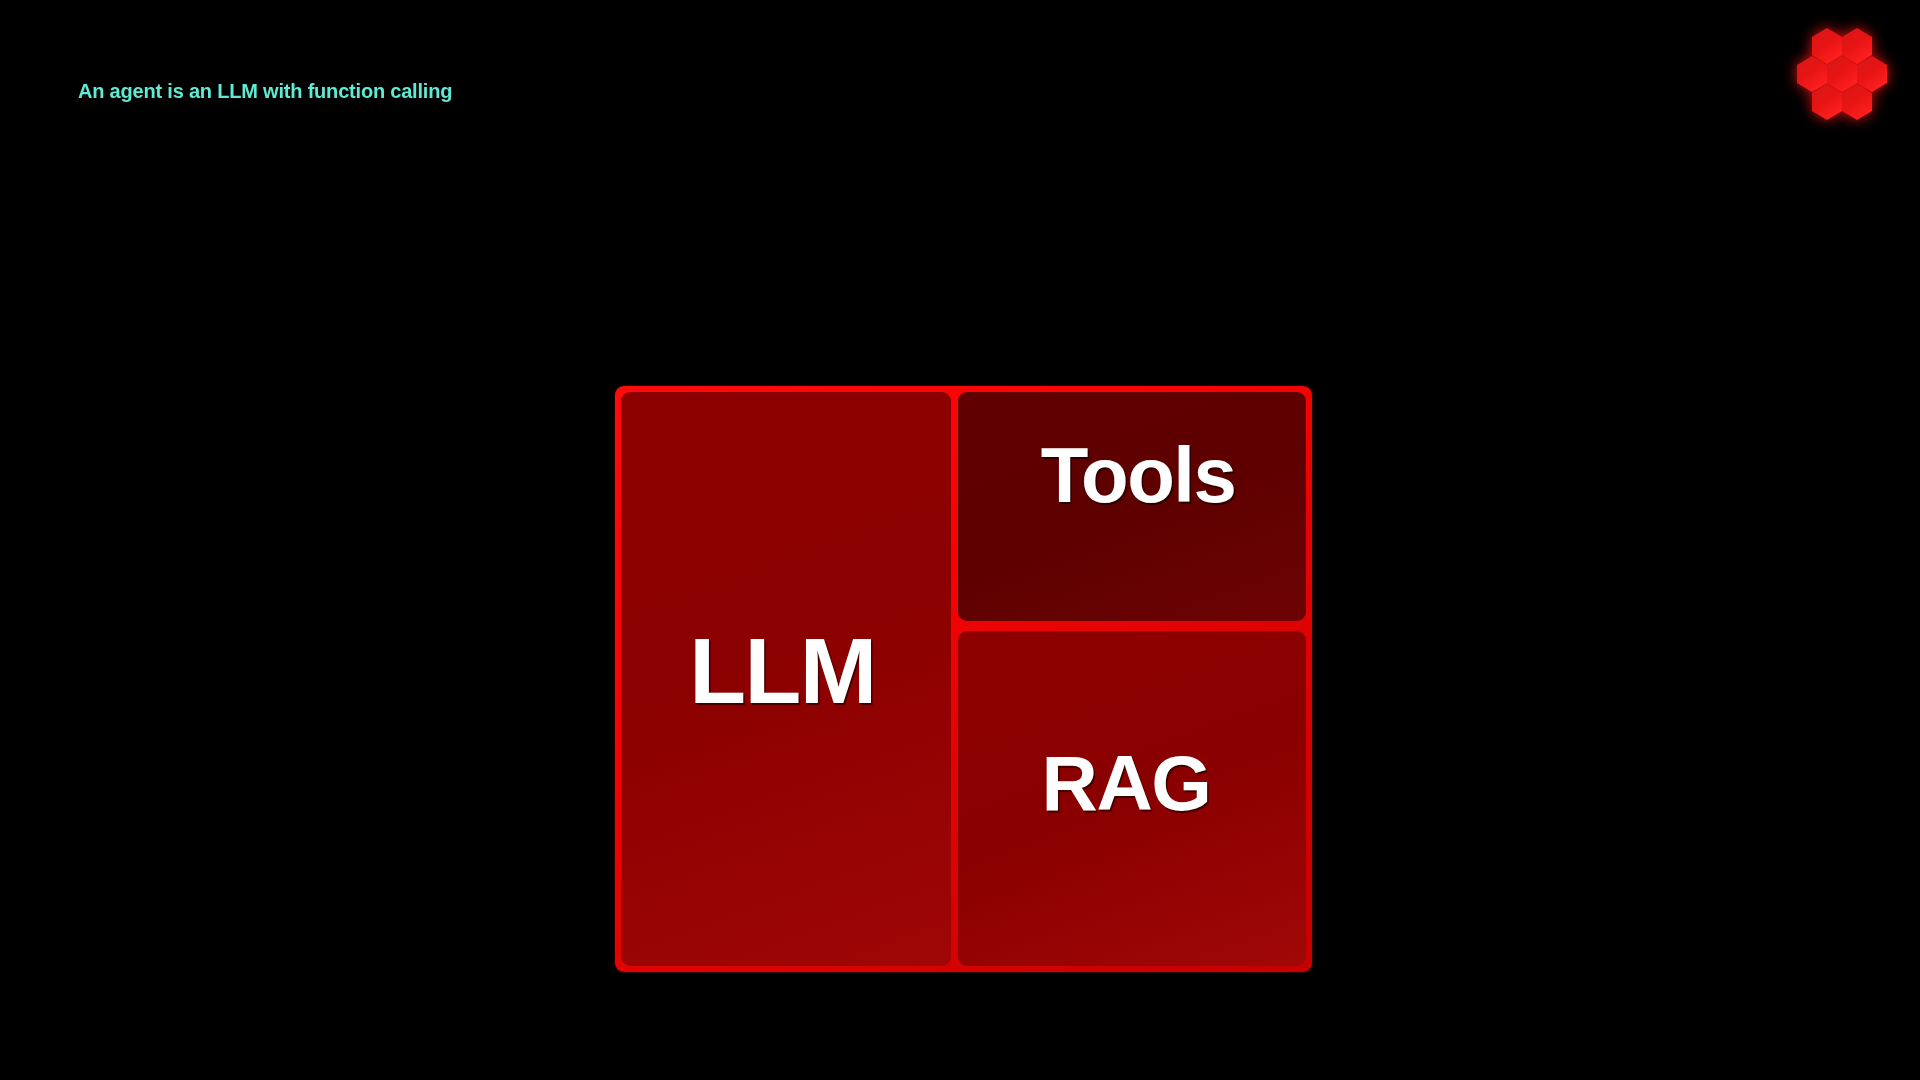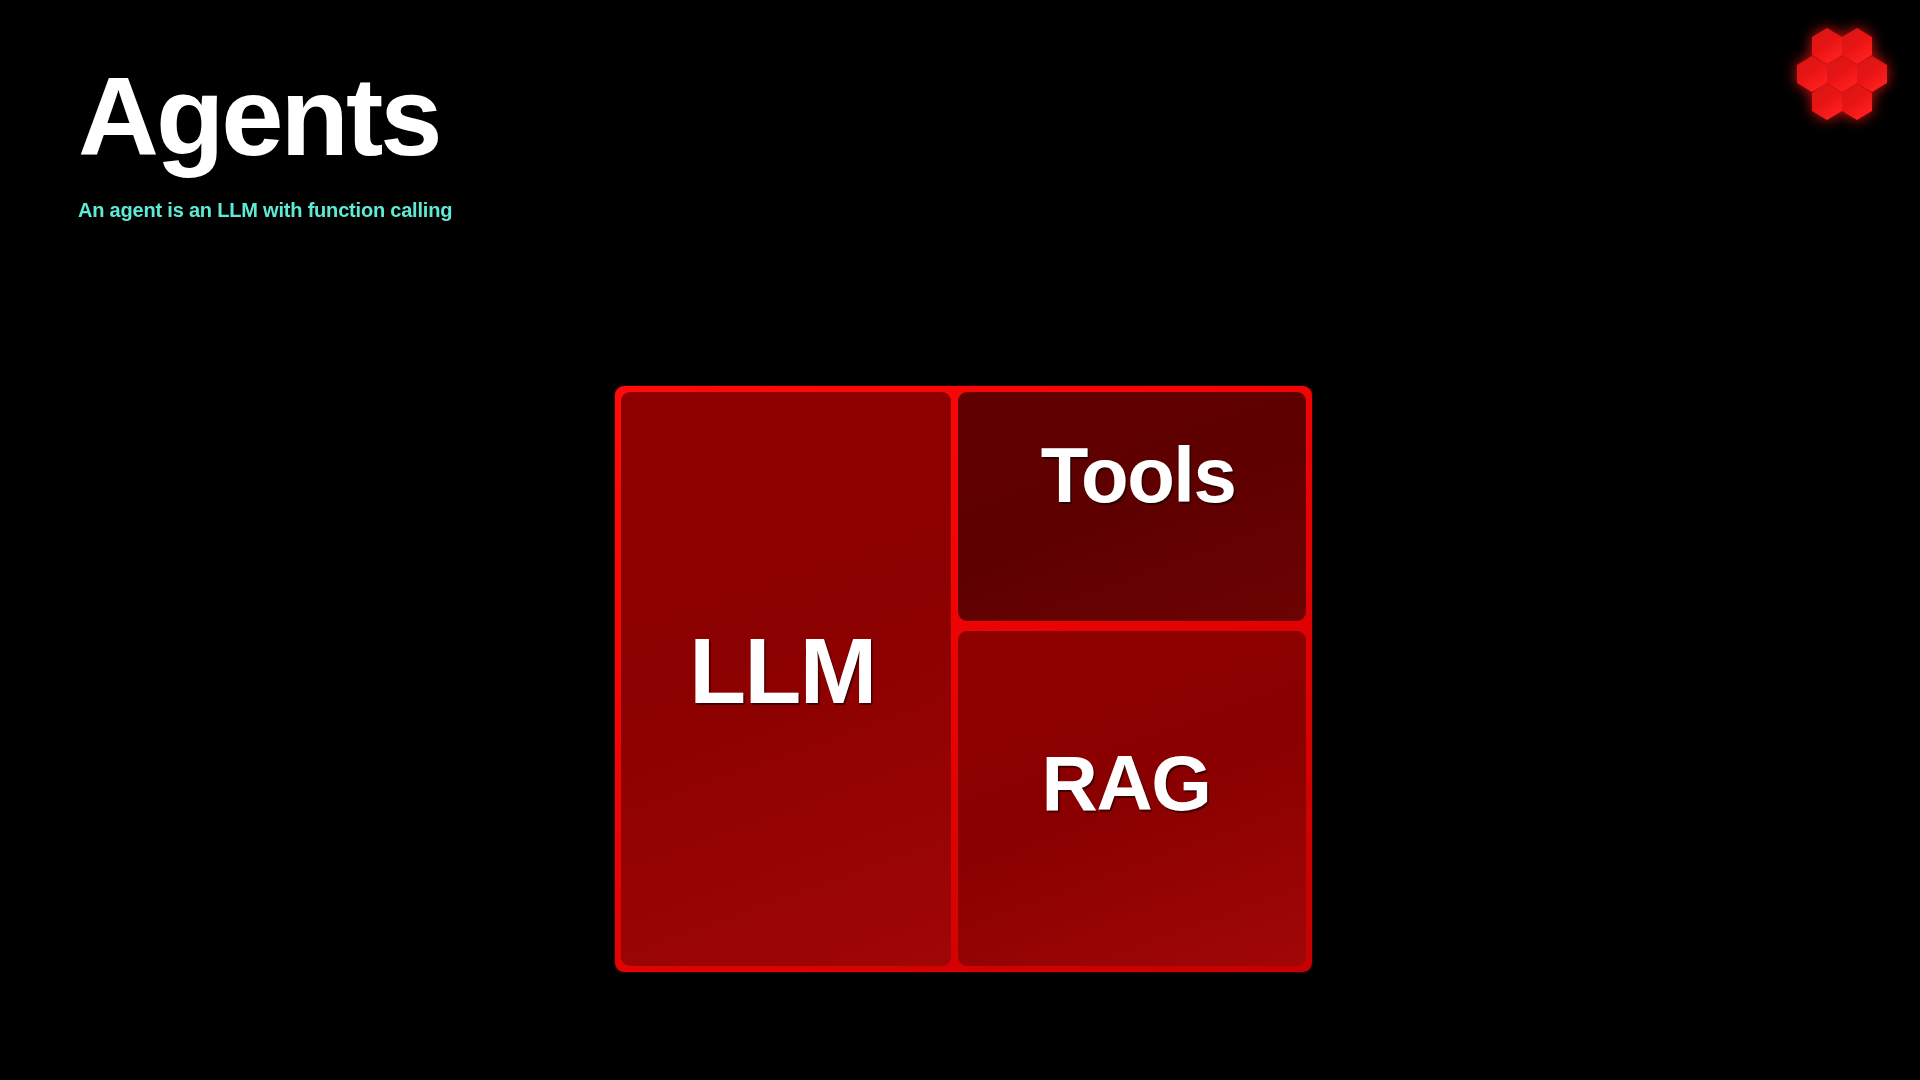--- a/index.html
+++ b/index.html
@@ -113,21 +113,20 @@
     top:-16px;
     left:-6px;
   }
 </style>
 </head>
 <body>
 
 <div id="slide">
 
   <div id="title-block">
-    <div id="page-title">Agents</div>
     <div id="subtitle">
       <span class="sub-line">An agent is an LLM with function calling</span>
     </div>
   </div>
 
   <div id="logo">
     <svg viewBox="0 0 112 116" xmlns="http://www.w3.org/2000/svg">
       <defs>
         <linearGradient id="hexgrad" x1="0" y1="0" x2="0.6" y2="1">
           <stop offset="0%" stop-color="#d61717"></stop>

